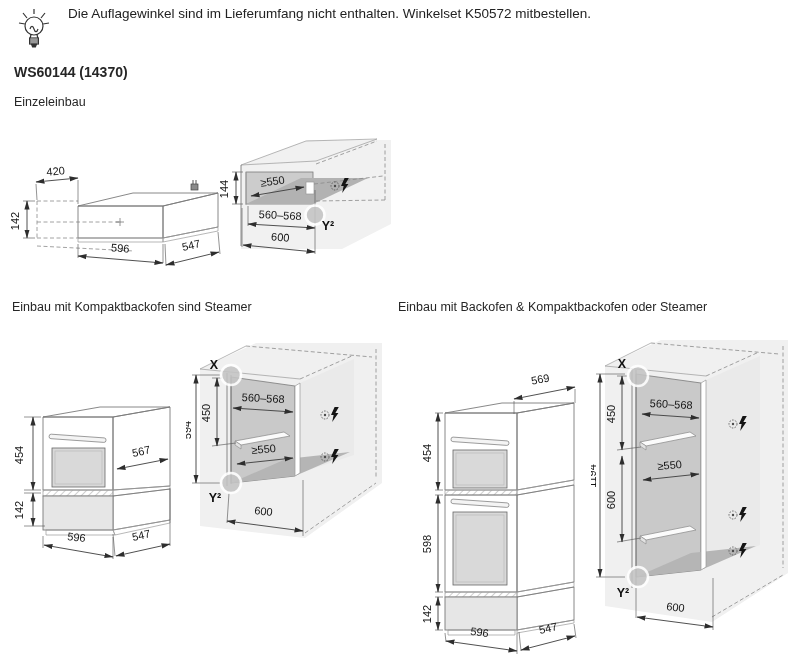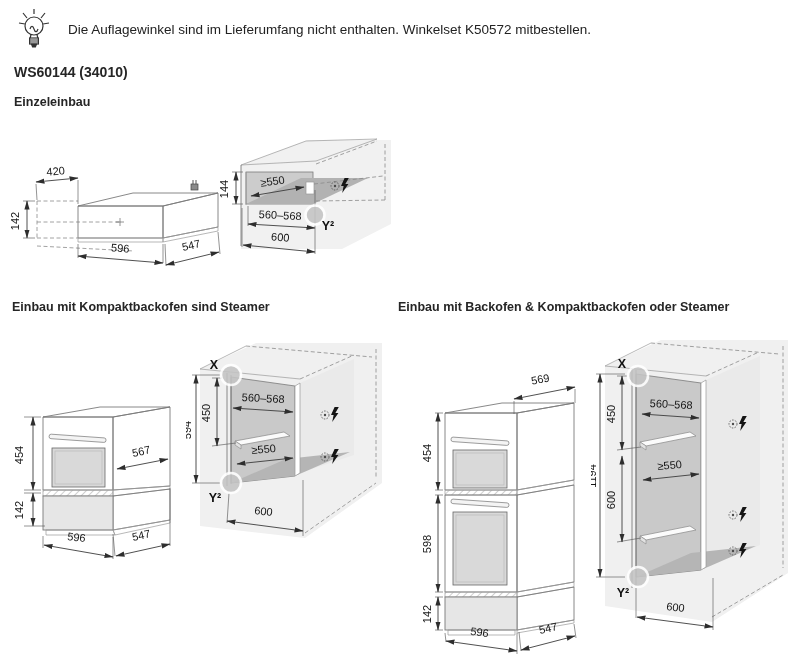--- a/index.html
+++ b/index.html
@@ -1,24 +1,24 @@
 <!DOCTYPE html>
 <html><head>
 <meta charset="utf-8">
 <style>
   html,body{margin:0;padding:0;}
   body{
     width:800px;height:667px;background:#ffffff;position:relative;
     font-family:"Liberation Sans", sans-serif;color:#1f1f1f;overflow:hidden;
   }
   .abs{position:absolute;}
-  .note{left:12px;top:6px;display:flex;align-items:center;}
+  .note{left:12px;top:6px;display:flex;}
   .note-text{font-size:13.5px;margin-left:12px;color:#222;}
   .title{left:14px;top:64px;font-size:14px;font-weight:700;color:#262626;}
-  .sub{font-size:12.5px;font-weight:700;color:#262626;}
+  .sub{font-size:12.5px;font-weight:400;color:#262626;}
   svg{display:block;}
   svg text{font-family:"Liberation Sans", sans-serif;}
   .dimtext{font-size:11px;fill:#161616;text-anchor:middle;}
   .mark{font-size:12.5px;font-weight:700;fill:#101010;text-anchor:middle;}
   .dim{stroke:#3c3c3c;stroke-width:0.9;fill:none;marker-start:url(#arrow);marker-end:url(#arrow);}
   .ext{stroke:#5a5a5a;stroke-width:0.65;fill:none;}
   .edge{stroke:#7a7a7a;stroke-width:0.9;fill:none;}
   .edge2{stroke:#9a9a9a;stroke-width:0.7;fill:none;}
   .dash{stroke:#8a8a8a;stroke-width:0.8;fill:none;stroke-dasharray:4 2.5;}
   .gcirc{fill:#c4c4c4;stroke:#ffffff;stroke-width:2.6;opacity:0.87;}
@@ -50,21 +50,21 @@
       <path d="M18,23 c1,-3.5 3,-3.5 4,0 c1,3.5 3,3.5 4,0"></path>
       <path d="M19,28.5 L18.2,32 M25,28.5 L25.8,32"></path>
       <rect x="17.6" y="32" width="8.8" height="6"></rect>
       <path d="M17.6,34 H26.4 M17.6,36 H26.4"></path>
       <path d="M19.5,38 L24.5,38 L23.4,41 L20.6,41 Z" fill="#333"></path>
     </g>
   </svg>
   <span class="note-text">Die Auflagewinkel sind im Lieferumfang nicht enthalten. Winkelset K50572 mitbestellen.</span>
 </div>
 
-<div class="abs title">WS60144 (34010)</div>
+<div class="abs title">WS60144 (14370)</div>
 <div class="abs sub" style="left:14px;top:95px">Einzeleinbau</div>
 <div class="abs sub" style="left:12px;top:300px">Einbau mit Kompaktbackofen sind Steamer</div>
 <div class="abs sub" style="left:398px;top:300px">Einbau mit Backofen &amp; Kompaktbackofen oder Steamer</div>
 
 <svg class="abs" style="left:10px;top:130px" width="228" height="152" viewBox="0 0 228 152">
   <g>
     <path class="dash" d="M27,71 H68 M27,71 V108 M27,108 H68 M27,92 H110 M27,116 L124,121"></path>
     <path class="ext" d="M106,92 h8 M110,88 v8"></path>
   </g>
   <g>

